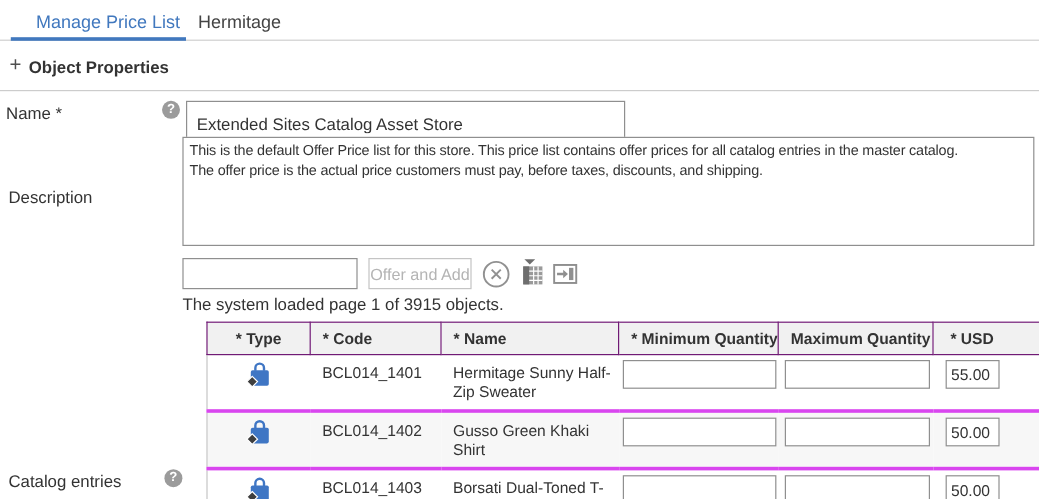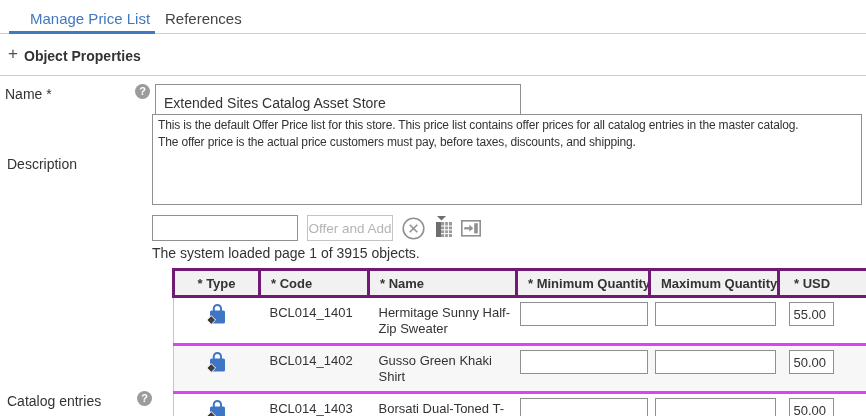--- a/index.html
+++ b/index.html
@@ -46,21 +46,21 @@
   }
   .toolicon { position:absolute; cursor:pointer; }
   .icon-clear { left:401px; top:216px; }
   .icon-grid  { left:432px; top:213px; }
   .icon-panel { left:459px; top:216px; }
   .status { position:absolute; left:152px; top:245px; font-size:14px; color:#333; }
   
   .tbl-wrap { position:absolute; left:172px; top:268px; width:694px; }
   table { border-collapse:collapse; table-layout:fixed; width:694px; font-size:13px; color:#333; }
   thead th {
-    background:#f1f1f1; border:3px solid #701a75; font-weight:bold; height:27px;
+    background:#f1f1f1; border:1px solid #701a75; font-weight:bold; height:27px;
     text-align:left; padding:0 0 0 10px; white-space:nowrap; overflow:hidden;
   }
   thead th.col-type { text-align:center; padding:0; }
   tbody td { border-bottom:3px solid #d946ef; vertical-align:top; }
   tbody tr td:first-child { border-left:1px solid #c6c6c6; }
   tr.alt { background:#f7f7f7; }
   .cell-type { text-align:center; padding-top:3px; }
   .cell-code { padding:7px 0 6px 10px; white-space:nowrap; }
   .cell-name { padding:7px 2px 6px 10px; line-height:16px; }
   .cell-qty  { padding-top:4px; padding-bottom:4px; }
@@ -68,21 +68,21 @@
   .min-input { width:128px; margin-left:3px; }
   .max-input { width:121px; margin-left:5px; }
   .usd-input { width:45px; margin-left:10px; height:24px; font-size:13px; padding-left:4px; }
 </style>
 </head>
 <body>
 
 <div class="page">
 
   <button class="tab tab-active">Manage Price List</button>
-  <button class="tab tab-inactive">References</button>
+  <button class="tab tab-inactive">Hermitage</button>
   <div class="tabline-gray"></div>
   <div class="tabline-blue"></div>
 
   <span class="plus">+</span>
   <span class="section-title">Object Properties</span>
   <div class="divider"></div>
 
   <span class="lbl lbl-name">Name *</span>
   <span class="help help-name">?</span>
   <input type="text" class="name-input" value="Extended Sites Catalog Asset Store" style="">

